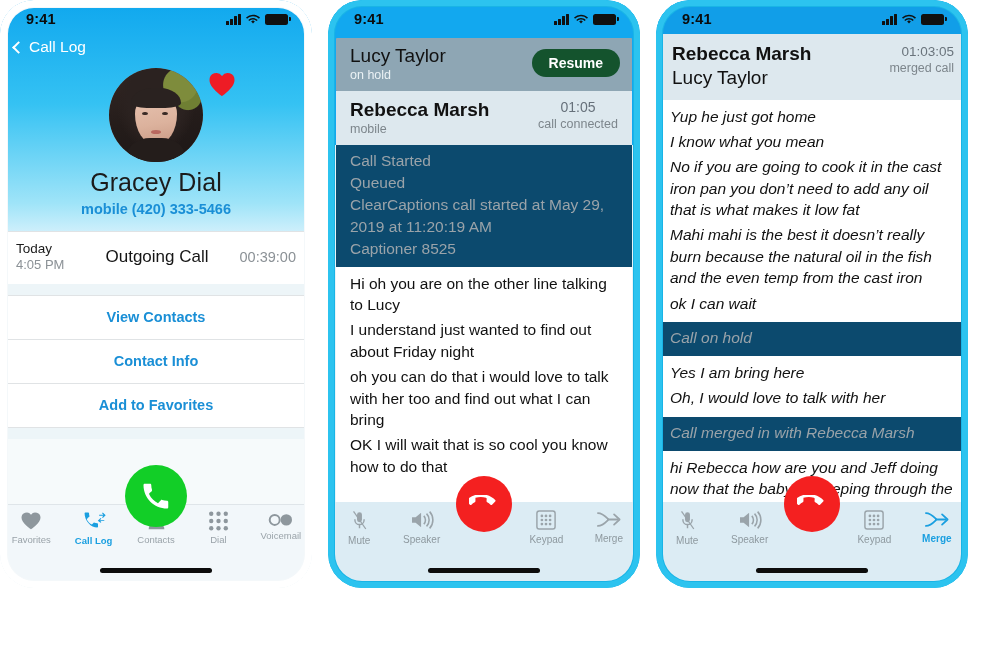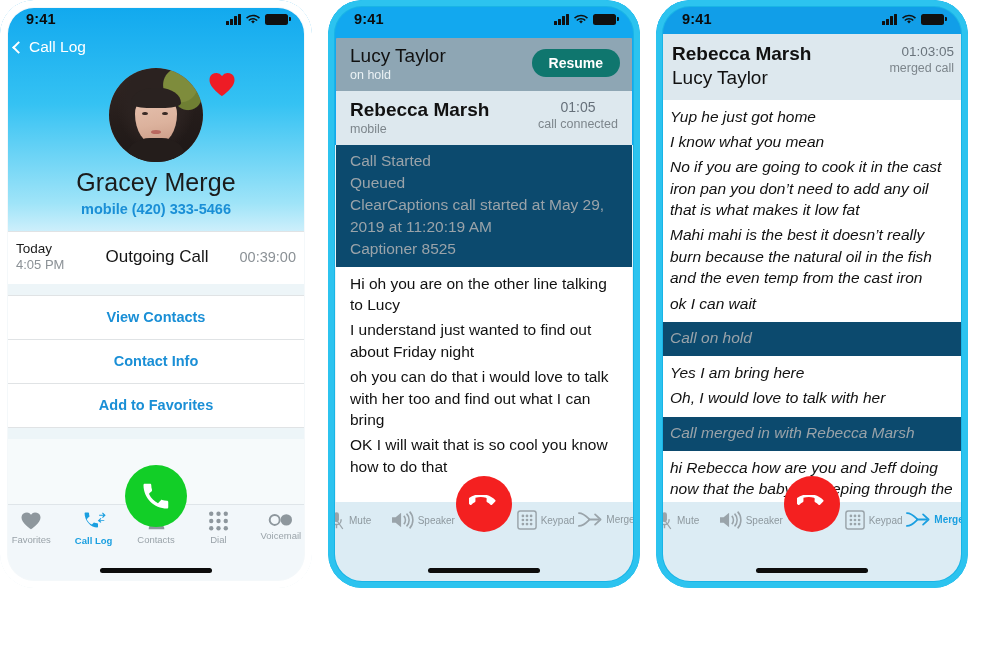--- a/index.html
+++ b/index.html
@@ -166,21 +166,21 @@
   .callbanner-area { position: relative; }
   .p2 .callbanner-area { background: #12a8ef; padding: 4px 8px 0 8px; }
   .hold-card {
     background: #8ea6b4; padding: 7px 12px 9px 14px;
     display: flex; align-items: center; justify-content: space-between;
     border-radius: 1px;
   }
   .hold-card .nm { font-size: 19px; color: #111; line-height: 1.15; }
   .hold-card .sub { font-size: 12.5px; color: #ebf2f5; margin-top: 1px; }
   .resume-btn {
-    background: #0f766e; color: #fff; font-size: 14px; font-weight: bold;
+    background: #14532d; color: #fff; font-size: 14px; font-weight: bold;
     padding: 6px 17px; border-radius: 16px; border: none;
   }
   .active-card {
     background: #dde8ee; padding: 8px 14px 9px 14px;
     display: flex; align-items: flex-start; justify-content: space-between;
   }
   .active-card .nm { font-size: 19px; font-weight: bold; color: #111; line-height: 1.15; }
   .active-card .sub { font-size: 12.5px; color: #7d868c; margin-top: 1px; }
   .active-card .rt { text-align: center; }
   .active-card .rt .timer { font-size: 14px; color: #66707a; }
@@ -207,21 +207,21 @@
   .userblock { padding: 6px 12px 8px 14px; background: #fff; }
   .uline { font-size: 15.5px; color: #111; line-height: 1.38; margin-bottom: 4px; }
   .uline:last-child { margin-bottom: 0; }
   .cap-fill { flex: 1 1 auto; background: #fff; }
 
   .calltoolbar {
     flex: 0 0 64px; height: 64px; background: #dcecf4;
     display: flex; align-items: flex-start; padding-top: 8px;
     position: relative;
   }
-  .ctool { flex: 1; display: flex; align-items: center; gap: 4px; }
+  .ctool { flex: 1; display: flex; flex-direction: column; align-items: center; gap: 4px; }
   .ctool .lbl { font-size: 10px; color: #8e999f; }
   .ctool.on .lbl { color: #1a9fe0; font-weight: bold; }
   .ctool.spacer { visibility: hidden; }
   .endcall {
     position: absolute; left: 50%; transform: translateX(-50%); top: -26px;
     width: 56px; height: 56px; border-radius: 50%; background: #f42020;
     display: flex; align-items: center; justify-content: center;
     z-index: 30;
   }
   .p2 .homebar-wrap, .p3 .homebar-wrap { background: #dcecf4; }
@@ -271,21 +271,21 @@
             <div class="av-mouth"></div>
             <div class="av-shirt"></div>
           </div>
           <div class="heart-badge">
             <svg viewBox="0 0 32 30" width="30" height="28">
                 <path d="M16 28S2.6 19.4 2.6 10.8A7.4 7.4 0 0 1 16 6.3 7.4 7.4 0 0 1 29.4 10.8C29.4 19.4 16 28 16 28z" fill="#ee1c25"></path>
               </svg>
           </div>
         </div>
 
-        <div class="p1-name">Gracey Merge</div>
+        <div class="p1-name">Gracey Dial</div>
         <div class="p1-phone">mobile (420) 333-5466</div>
       </div>
 
       <div class="p1-list">
         <div class="sep-thin"></div>
         <div class="callrow">
           <div class="when">
             <div class="d">Today</div>
             <div class="t">4:05 PM</div>
           </div>

